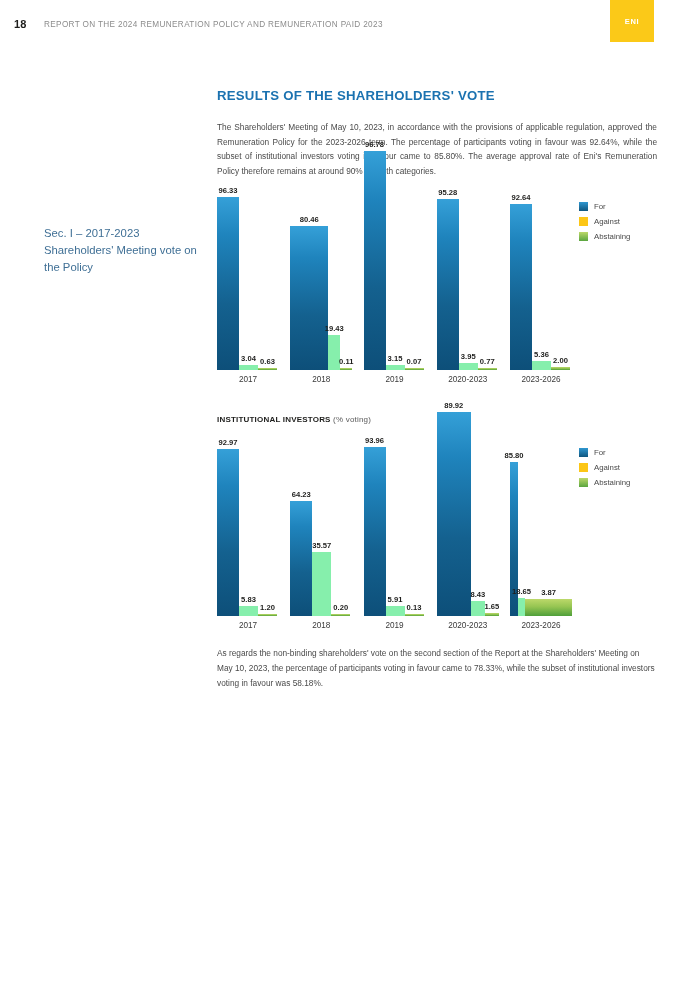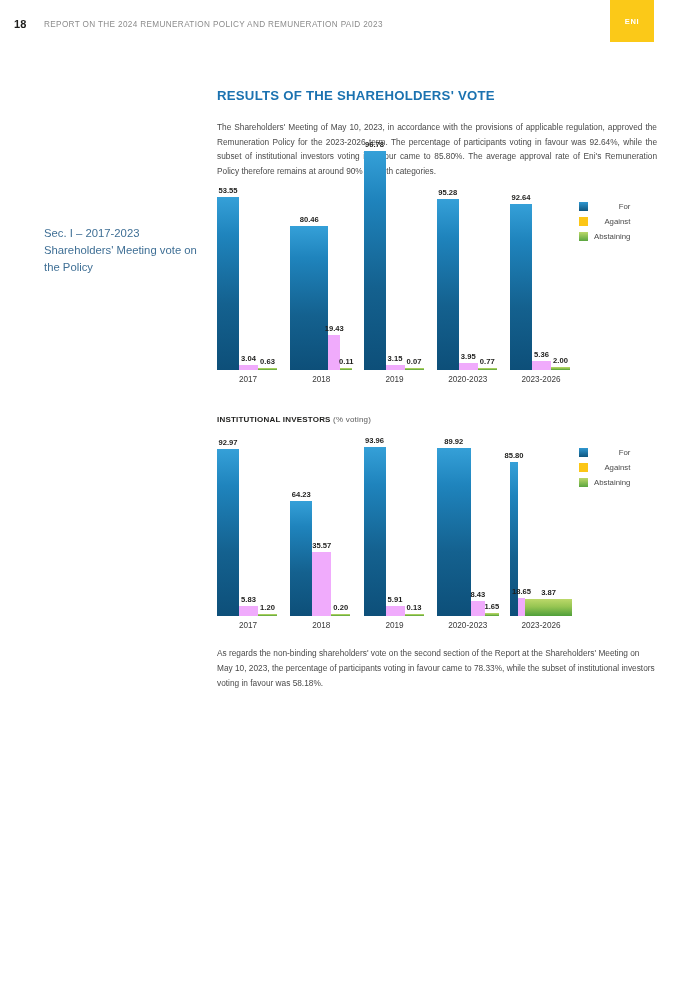--- a/index.html
+++ b/index.html
@@ -143,21 +143,21 @@
   }
   .bar {
     position: relative;
   }
   .bar-for {
     width: 22px;
     background: linear-gradient(to bottom, #35a0d8 0%, #1f84bd 22%, #14618f 62%, #0d4f79 100%);
   }
   .bar-against {
     width: 19px;
-    background: #f0abfc;
+    background: #86efac;
   }
   .bar-abstain {
     width: 19px;
     background: linear-gradient(to bottom, #bcd86a 0%, #96c552 45%, #4f9f3a 100%);
   }
   .bar-value {
     position: absolute;
     bottom: 100%;
     left: 50%;
     transform: translateX(-50%);
@@ -184,21 +184,20 @@
 
   .legend {
     position: absolute;
     left: 362px;
     top: 12px;
   }
   .legend-row {
     display: flex;
     align-items: center;
     margin-bottom: 6px;
-    justify-content: space-between;
   }
   .legend-swatch {
     width: 9px;
     height: 9px;
     margin-right: 6px;
   }
   .sw-for { background: linear-gradient(to bottom, #2f97d0, #10567f); }
   .sw-against { background: #fcc616; }
   .sw-abstain { background: linear-gradient(to bottom, #bcd86a, #5aa53f); }
   .legend-label {
@@ -230,21 +229,21 @@
 
   <h1 class="section-title">RESULTS OF THE SHAREHOLDERS' VOTE</h1>
 
   <p class="body-text">The Shareholders' Meeting of May 10, 2023, in accordance with the provisions of applicable regulation, approved the Remuneration Policy for the 2023-2026 term. The percentage of participants voting in favour was 92.64%, while the subset of institutional investors voting in favour came to 85.80%. The average approval rate of Eni's Remuneration Policy therefore remains at around 90% for both categories.</p>
 
 
   <div class="chart">
     <div class="plot" id="plot-0">
         <div class="group">
           <div class="bar bar-for" style="height: 173.4px;">
-            <span class="bar-value">53.55</span>
+            <span class="bar-value">96.33</span>
           </div>
           <div class="bar bar-against" style="height: 5.5px;">
             <span class="bar-value">3.04</span>
           </div>
           <div class="bar bar-abstain" style="height: 2px;">
             <span class="bar-value">0.63</span>
           </div>
           <div class="cat-label">2017</div>
         </div>
         <div class="group">
@@ -348,21 +347,21 @@
           </div>
           <div class="bar bar-against" style="height: 10.6px;">
             <span class="bar-value">5.91</span>
           </div>
           <div class="bar bar-abstain" style="height: 2px;">
             <span class="bar-value">0.13</span>
           </div>
           <div class="cat-label">2019</div>
         </div>
         <div class="group">
-          <div class="bar bar-for" style="height: 168px; padding-left: 18px;">
+          <div class="bar bar-for" style="height: 204px; padding-left: 18px;">
             <span class="bar-value">89.92</span>
           </div>
           <div class="bar bar-against" style="height: 15.2px;">
             <span class="bar-value">8.43</span>
           </div>
           <div class="bar bar-abstain" style="height: 3px;">
             <span class="bar-value">1.65</span>
           </div>
           <div class="cat-label wide">2020-2023</div>
         </div>

